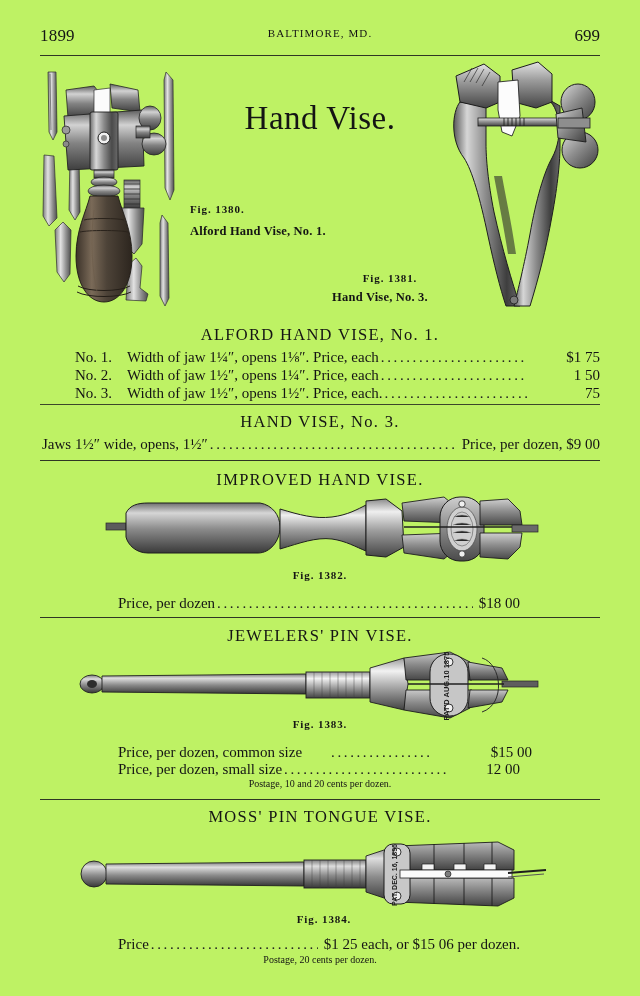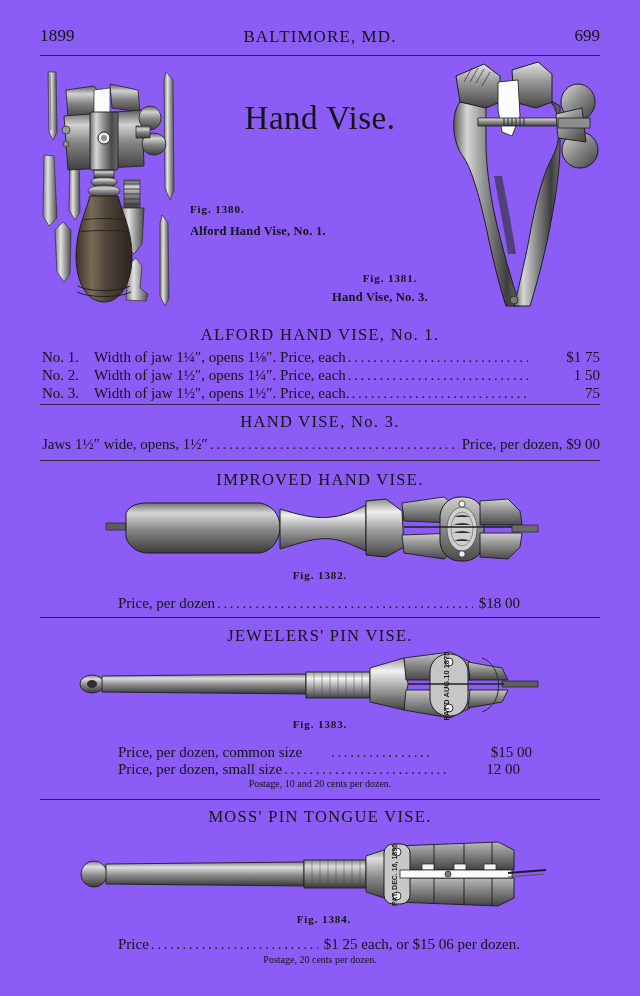--- a/index.html
+++ b/index.html
@@ -11,37 +11,37 @@
     width: 640px;
     height: 996px;
     position: relative;
     font-family: "Liberation Serif", serif;
     color: #141414;
     overflow: hidden;
   }
   .page {
     position: absolute;
     inset: 0;
-    background: #8b5cf6;
+    background: #bef264;
   }
 
   
   .running-head {
     position: absolute;
     top: 26px; left: 40px; right: 40px;
     height: 24px;
   }
   .rh-year {
     position: absolute; left: 0; top: 0;
     font-size: 17px; letter-spacing: .2px;
   }
   .rh-city {
     position: absolute; left: 0; right: 0; top: 1px;
     text-align: center;
-    font-size: 17px;
+    font-size: 11px;
     letter-spacing: 1.1px;
   }
   .rh-page {
     position: absolute; right: 0; top: 0;
     font-size: 17px;
   }
   .rule {
     position: absolute;
     left: 40px; right: 40px;
     height: 0;
@@ -85,20 +85,21 @@
   .price-row {
     position: absolute;
     display: flex;
     align-items: baseline;
     font-size: 15px;
     white-space: nowrap;
   }
   .pr-no {
     width: 52px;
     flex: 0 0 52px;
+    margin-left: 33px;
   }
   .pr-desc { flex: 0 0 auto; }
   .pr-leader {
     flex: 1 1 auto;
     overflow: hidden;
     white-space: nowrap;
     letter-spacing: 2.6px;
     font-size: 15px;
     margin: 0 2px;
     color: #202020;

